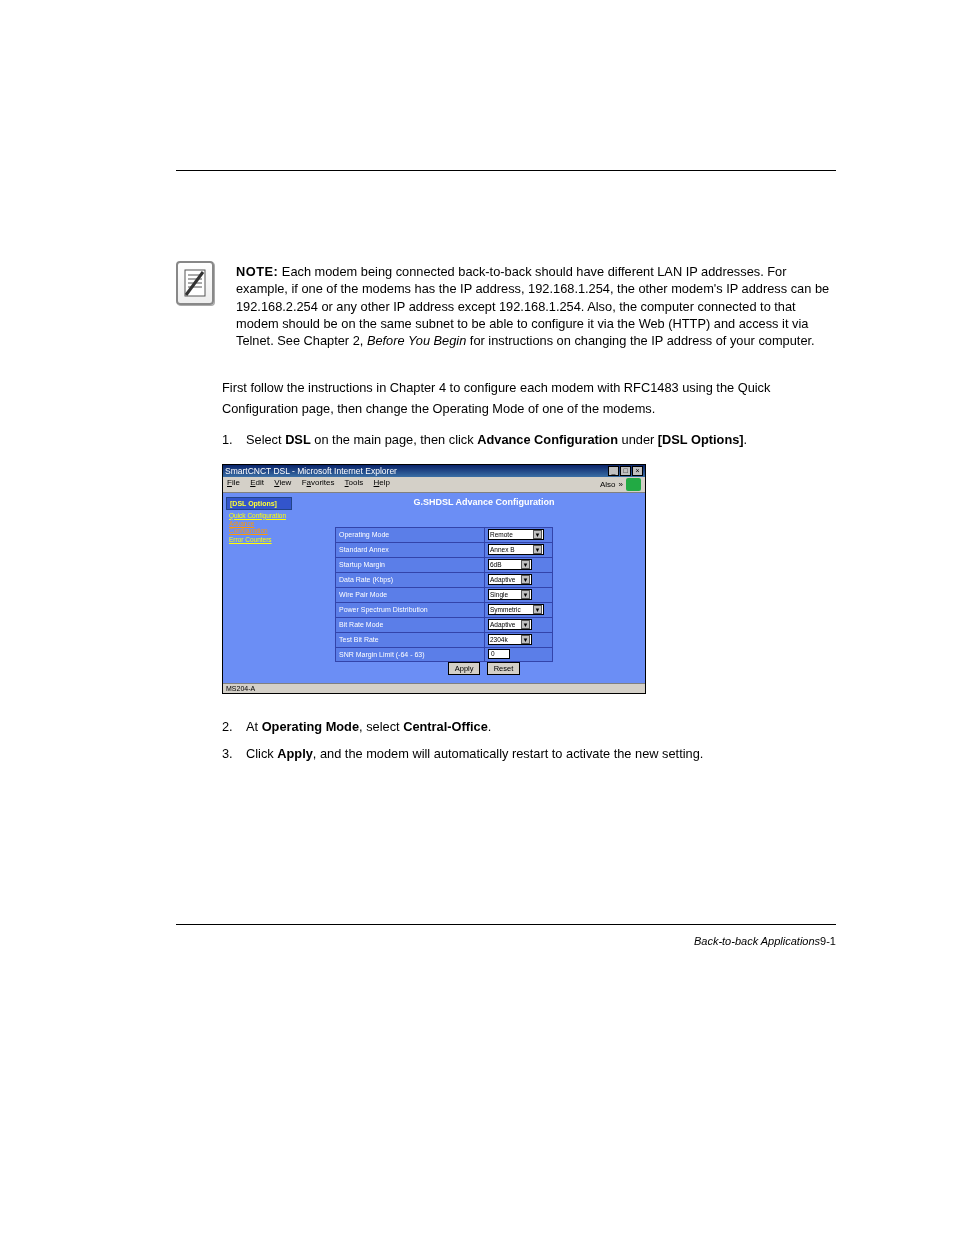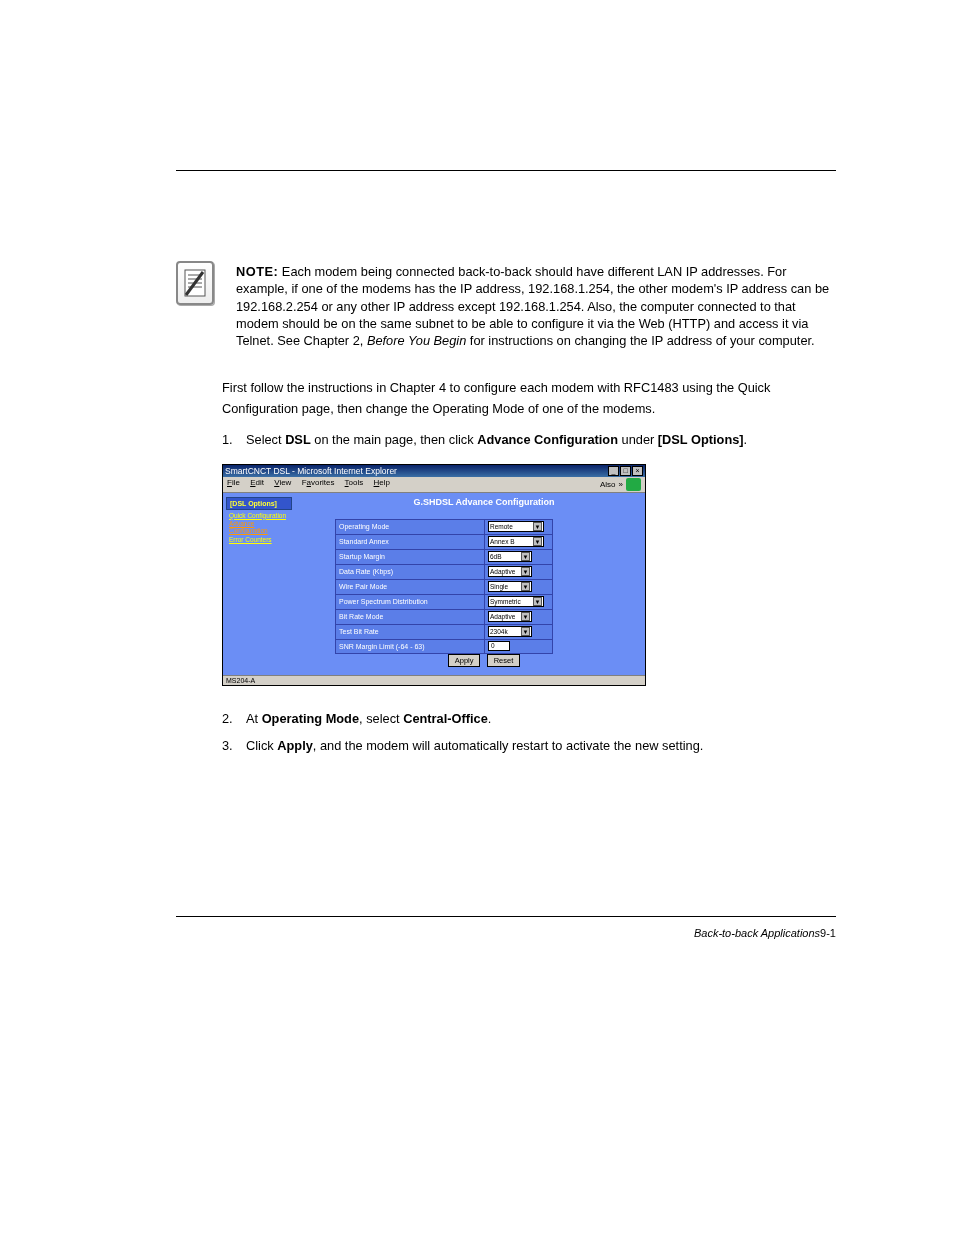--- a/index.html
+++ b/index.html
@@ -85,21 +85,21 @@
   .ss-menubar .menus span{ margin-right:8px;}
   .ss-menubar .menus span u{text-decoration:underline;}
   .ss-links { display:flex;align-items:center; gap:3px;}
   .ss-links .go{width:15px;height:13px;background:#2a4;border-radius:2px;}
   .ss-body { display:flex; background:#6b8ef5; min-height:180px;}
   .ss-side { width:72px; padding:4px 3px; font-size:7px;}
   .ss-side .hdr{ background:#35c; color:#ff3; padding:2px 3px; margin-bottom:2px; font-weight:bold; border:1px solid #224488;}
   .ss-side a{ display:block; color:#ff0; text-decoration:underline; margin:1.5px 0 1.5px 3px; font-size:6.5px;}
   .ss-side a.sel{ color:#f90;}
   .ss-main { flex:1; padding:4px 12px 8px 40px;}
-  .ss-main-title{ color:#fff; text-align:center; font-weight:bold; font-size:9px; margin-bottom:12px;}
+  .ss-main-title{ color:#fff; text-align:center; font-weight:bold; font-size:9px; margin-bottom:20px;}
   .ss-table{ width:218px; margin:0; border-collapse:collapse;}
   .ss-table td{ border:1px solid #34a; background:#5b7ee8; color:#fff; font-size:7px; padding:1.5px 3px; height:13px;}
   .ss-table td.val{ background:#5b7ee8; text-align:left; width:68px;}
   .ss-sel{ width:56px; height:11px; background:#fff; border:1px solid #000; color:#000; font-size:6.5px; display:inline-flex;align-items:center;justify-content:space-between;padding:0 1px;}
   .ss-sel .arr{ width:9px;height:9px;background:#c0c0c0;border:1px solid #555;display:inline-flex;align-items:center;justify-content:center;font-size:6px;}
   .ss-sel.narrow{width:44px;}
   .ss-input{ width:22px;height:10px;background:#fff;border:1px solid #000;color:#000;font-size:6.5px;padding:0 2px;display:inline-block;}
   .ss-btns{ text-align:center; }
   .ss-btns button{ font-size:7.5px; padding:1px 6px; background:#d4d0c8; border:1px solid #000; margin:0 2px;}
   .ss-status{ background:#d4d0c8; font-size:7px; padding:1px 3px; border-top:1px solid #808080;}

